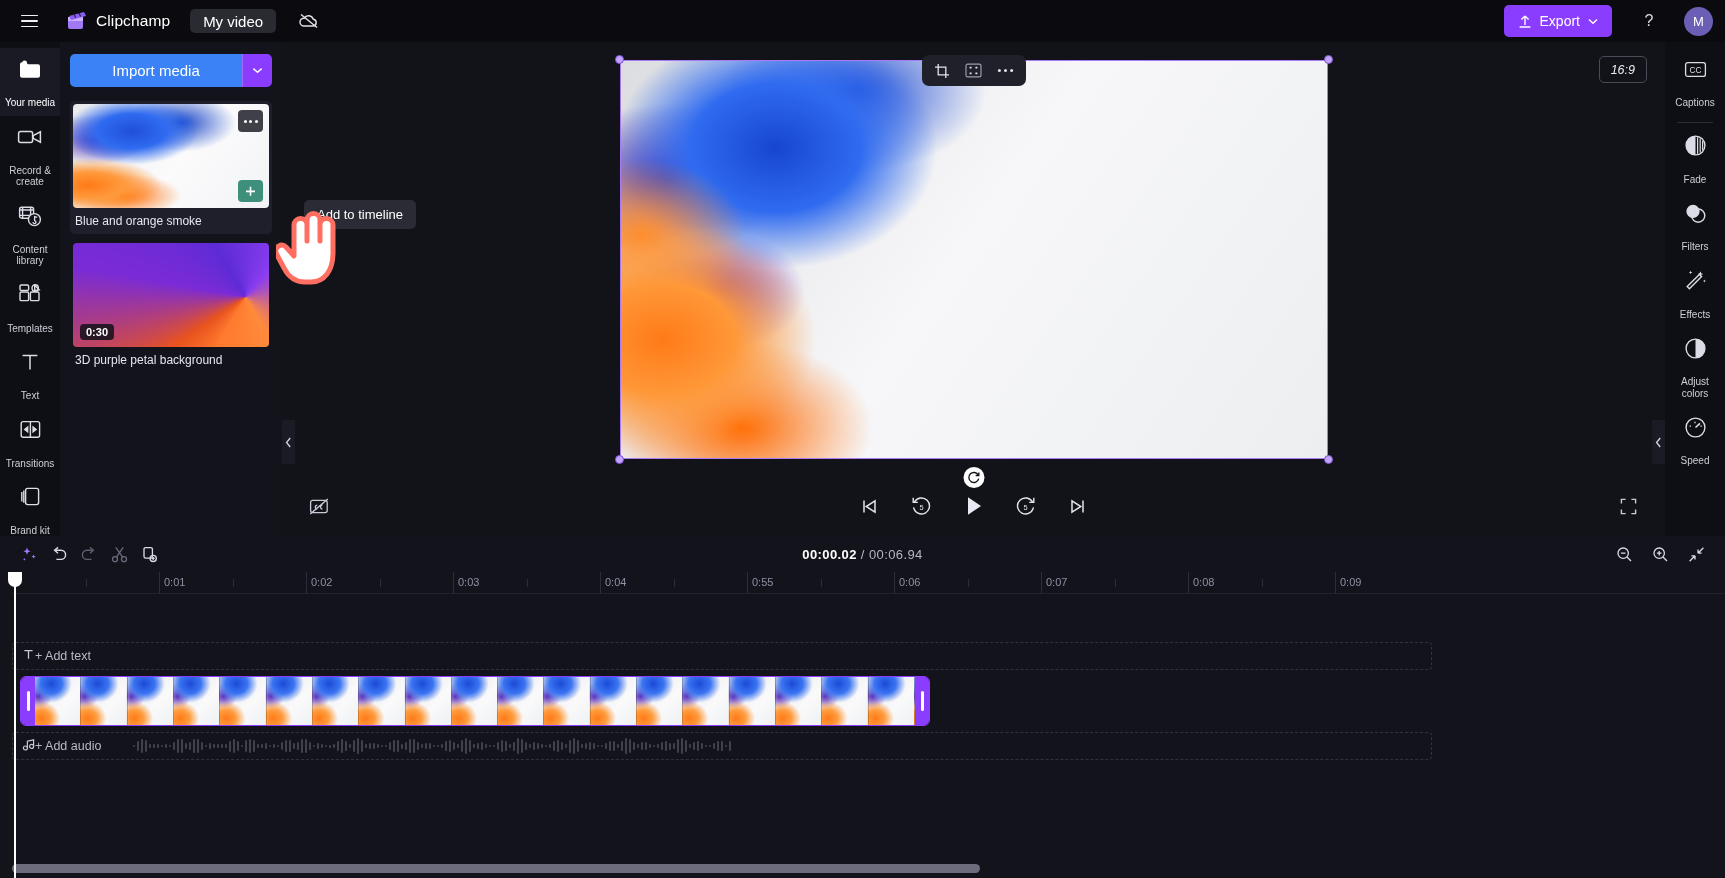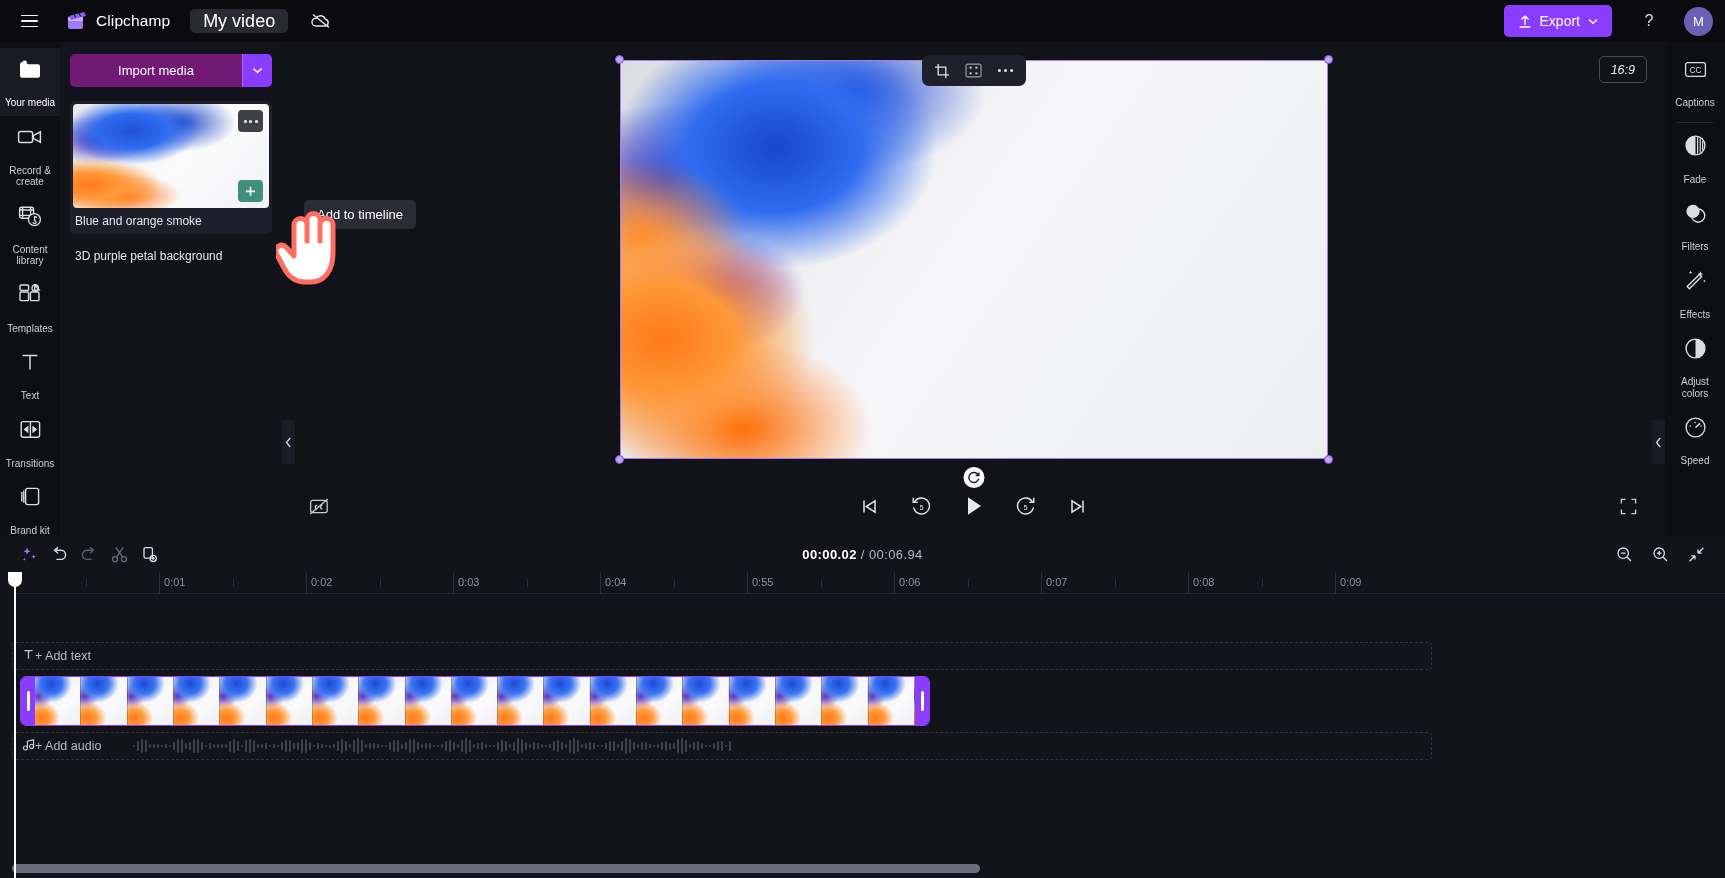--- a/index.html
+++ b/index.html
@@ -22,21 +22,21 @@
   }
   .hamburger { width: 34px; height: 34px; display: flex; flex-direction: column; justify-content: center;
     align-items: center; gap: 4px; cursor: pointer; border-radius: 4px; }
   .hamburger span { display: block; width: 17px; height: 1.6px; background: #f0f0f5; border-radius: 1px; }
   .brand { display: flex; align-items: center; gap: 8px; margin-left: 10px; justify-content: flex-end; }
   .brand-logo { width: 22px; height: 20px; position: relative; }
   .brand-name { font-size: 15.5px; color: #fff; letter-spacing: .1px; }
   .proj-chip {
     margin-left: 10px; height: 24px; padding: 0 13px;
     display: flex; align-items: center; border-radius: 5px;
-    background: #2a2a33; font-size: 18px; color: #fff; cursor: pointer;
+    background: #2a2a33; font-size: 15px; color: #fff; cursor: pointer;
   }
   .cloud-off { margin-left: 10px; width: 26px; height: 26px; display:flex; align-items:center; justify-content:center; cursor: pointer; }
   .top-spacer { flex: 1; }
   .export-btn {
     height: 32px; padding: 0 14px; background: #8b3dff; border-radius: 5px;
     display: flex; align-items: center; gap: 8px; cursor: pointer;
     font-size: 14px; color: #fff;
   }
   .help-btn { width: 30px; height: 30px; margin-left: 12px; display:flex; align-items:center;
     justify-content:center; font-size: 16px; color: #dcdce4; cursor: pointer; }
@@ -61,23 +61,23 @@
   }
   .rail-item.active { background: #1a1a24; }
   .rail-ico { height: 24px; display: flex; align-items: center; justify-content: center; }
   .rail-lbl { font-size: 10px; line-height: 11.5px; text-align: center; color: #cfcfda; max-width: 56px; }
   .rail-item.active .rail-lbl { color: #fff; }
 
   
   .panel { width: 222px; flex: 0 0 222px; background: #13131c; padding: 12px 10px 0; position: relative; }
   .import-row { display: flex; height: 33px; margin-bottom: 14px; }
   .import-btn {
-    flex: 1; background: #701a75; border-radius: 5px 0 0 5px;
+    flex: 1; background: #3b82f6; border-radius: 5px 0 0 5px;
     display: flex; align-items: center; justify-content: center;
-    font-size: 13px; color: #fff; cursor: pointer;
+    font-size: 15px; color: #fff; cursor: pointer;
   }
   .import-caret {
     width: 30px; background: #8b3dff; border-radius: 0 5px 5px 0;
     border-left: 1px solid rgba(255,255,255,.22);
     display: flex; align-items: center; justify-content: center; cursor: pointer;
   }
   .media-card { margin-bottom: 6px; border-radius: 5px; padding: 3px; cursor: pointer; }
   .media-card.selected { background: #1f1f2b; }
   .thumb { position: relative; width: 100%; height: 104px; border-radius: 4px; overflow: hidden; }
   .thumb-smoke {
@@ -374,20 +374,23 @@
           <div class="add-btn">
             <svg width="13" height="13" viewBox="0 0 13 13" fill="none" stroke="#fff" stroke-width="1.6">
               <path d="M6.5 1.8v9M2 6.4h9"></path>
             </svg>
           </div>
         </div>
         <div class="media-name">Blue and orange smoke</div>
       </div>
 
       <div class="media-card">
+        <div class="thumb thumb-petal">
+          <div class="dur-badge">0:30</div>
+        </div>
         <div class="media-name">3D purple petal background</div>
       </div>
     </div>
 
     <div class="collapse-handle" style="left:282px; top:378px;">
       <svg width="7" height="11" viewBox="0 0 7 11" fill="none" stroke="#cfcfdc" stroke-width="1.4">
         <path d="M5.2 1 L1.6 5.5 L5.2 10"></path>
       </svg>
     </div>
 

